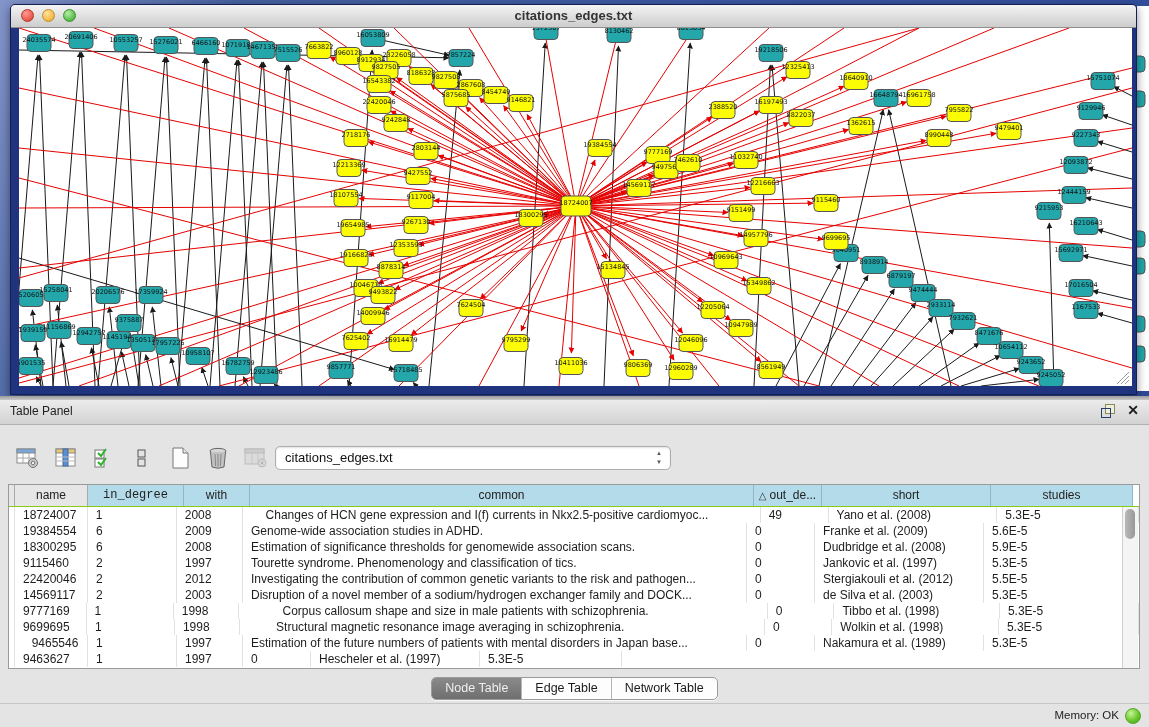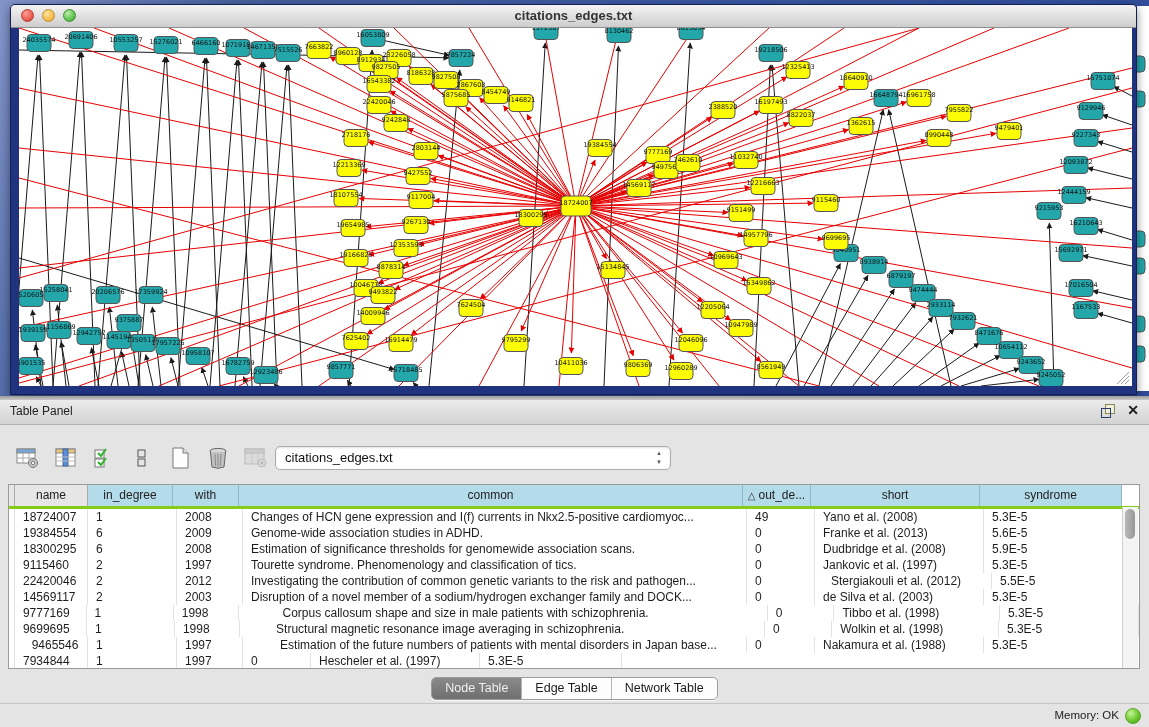--- a/index.html
+++ b/index.html
@@ -39,21 +39,21 @@
   #toolbar{position:absolute;left:14px;top:18px;height:30px;display:flex;align-items:center;gap:10px;}
   .tbtn{width:28px;height:28px;display:flex;align-items:center;justify-content:center;border-radius:4px;}
   .fx{font-family:"Liberation Serif",serif;font-style:italic;font-weight:bold;font-size:15px;color:#111;}
   #table-select{position:absolute;left:275px;top:21px;width:396px;height:24px;background:#fff;
                 border:1px solid #adadad;border-radius:5px;box-shadow:inset 0 1px 2px rgba(0,0,0,.12);
                 font-size:13px;color:#111;line-height:22px;padding-left:9px;box-sizing:border-box;}
   #table-select .spin{position:absolute;right:8px;top:2px;font-size:6px;color:#555;line-height:9px;text-align:center;}
   
   #table-box{position:absolute;left:8px;top:59px;width:1132px;height:185px;background:#fff;
              border:1px solid #9a9a9a;box-sizing:border-box;overflow:hidden;}
-  .hrow{display:flex;height:21px;border-bottom:3px solid #84cc16;}
+  .hrow{display:flex;height:21px;border-bottom:1px solid #84cc16;}
   .hcell{box-sizing:border-box;height:21px;line-height:20px;font-size:12px;color:#222;text-align:center;
          background:#b4dbe9;border-right:1px solid #8fb7c5;overflow:hidden;white-space:nowrap;}
   .hcell.gray{background:#e6e6e6;border-right:1px solid #aaa;}
   .hcell .sortg{font-size:10px;margin-right:3px;color:#333;}
   .trow{display:flex;height:16px;}
   .tcell{box-sizing:border-box;height:16px;line-height:16px;font-size:12px;color:#1d1d1d;
          padding-left:8px;border-right:1px solid #e2e2e2;overflow:hidden;white-space:nowrap;}
   .tcell.gutter{padding:0;background:#fff;}
   #vscroll{position:absolute;right:1px;top:22px;width:15px;height:161px;background:#f4f4f4;border-left:1px solid #d0d0d0;}
   #vthumb{position:absolute;left:2px;top:2px;width:10px;height:30px;border-radius:6px;
@@ -610,46 +610,46 @@
 
   <div id="table-select">
     <span>citations_edges.txt</span>
     <span class="spin">▲<br>▼</span>
   </div>
 
   <div id="table-box">
     <div class="hrow" id="thead">
         <div class="hcell gray" style="width: 6px;"></div>
         <div class="hcell gray" style="width: 73px;"><span>name</span></div>
-        <div class="hcell" style="width: 85px;"><span>in_degree</span></div>
+        <div class="hcell" style="width: 96px; font-family: Liberation Mono, monospace;"><span>in_degree</span></div>
         <div class="hcell" style="width: 66px;"><span>with</span></div>
         <div class="hcell" style="width: 504px;"><span>common</span></div>
         <div class="hcell" style="width: 68px;"><span class="sortg">△</span><span>out_de...</span></div>
         <div class="hcell" style="width: 169px;"><span>short</span></div>
-        <div class="hcell" style="width: 142px;"><span>syndrome</span></div>
+        <div class="hcell" style="width: 142px;"><span>studies</span></div>
       </div>
     <div id="tbody">
         <div class="trow">
           <div class="tcell gutter" style="width: 6px;"></div>
           <div class="tcell" style="width: 73px;">18724007</div>
           <div class="tcell" style="width: 89px;">1</div>
           <div class="tcell" style="width: 66px;">2008</div>
-          <div class="tcell" style="width: 504px;">Changes of HCN gene expression and I(f) currents in Nkx2.5-positive cardiomyoc...</div>
+          <div class="tcell" style="width: 504px; margin-left: 15px;">Changes of HCN gene expression and I(f) currents in Nkx2.5-positive cardiomyoc...</div>
           <div class="tcell" style="width: 68px;">49</div>
           <div class="tcell" style="width: 169px;">Yano et al. (2008)</div>
           <div class="tcell" style="width: 142px;">5.3E-5</div>
         </div>
         <div class="trow">
           <div class="tcell gutter" style="width: 6px;"></div>
           <div class="tcell" style="width: 73px;">19384554</div>
           <div class="tcell" style="width: 89px;">6</div>
           <div class="tcell" style="width: 66px;">2009</div>
           <div class="tcell" style="width: 504px;">Genome-wide association studies in ADHD.</div>
           <div class="tcell" style="width: 68px;">0</div>
-          <div class="tcell" style="width: 169px;">Franke et al. (2013)</div>
+          <div class="tcell" style="width: 169px;">Franke et al. (2009)</div>
           <div class="tcell" style="width: 142px;">5.6E-5</div>
         </div>
         <div class="trow">
           <div class="tcell gutter" style="width: 6px;"></div>
           <div class="tcell" style="width: 73px;">18300295</div>
           <div class="tcell" style="width: 89px;">6</div>
           <div class="tcell" style="width: 66px;">2008</div>
           <div class="tcell" style="width: 504px;">Estimation of significance thresholds for genomewide association scans.</div>
           <div class="tcell" style="width: 68px;">0</div>
           <div class="tcell" style="width: 169px;">Dudbridge et al. (2008)</div>
@@ -665,21 +665,21 @@
           <div class="tcell" style="width: 169px;">Jankovic et al. (1997)</div>
           <div class="tcell" style="width: 142px;">5.3E-5</div>
         </div>
         <div class="trow">
           <div class="tcell gutter" style="width: 6px;"></div>
           <div class="tcell" style="width: 73px;">22420046</div>
           <div class="tcell" style="width: 89px;">2</div>
           <div class="tcell" style="width: 66px;">2012</div>
           <div class="tcell" style="width: 504px;">Investigating the contribution of common genetic variants to the risk and pathogen...</div>
           <div class="tcell" style="width: 68px;">0</div>
-          <div class="tcell" style="width: 169px; margin-left: 8px;">Stergiakouli et al. (2012)</div>
+          <div class="tcell" style="width: 169px;">Stergiakouli et al. (2012)</div>
           <div class="tcell" style="width: 142px;">5.5E-5</div>
         </div>
         <div class="trow">
           <div class="tcell gutter" style="width: 6px;"></div>
           <div class="tcell" style="width: 73px;">14569117</div>
           <div class="tcell" style="width: 89px;">2</div>
           <div class="tcell" style="width: 66px;">2003</div>
           <div class="tcell" style="width: 504px;">Disruption of a novel member of a sodium/hydrogen exchanger family and DOCK...</div>
           <div class="tcell" style="width: 68px;">0</div>
           <div class="tcell" style="width: 169px;">de Silva et al. (2003)</div>
@@ -703,28 +703,28 @@
           <div class="tcell" style="width: 504px; margin-left: 28px;">Structural magnetic resonance image averaging in schizophrenia.</div>
           <div class="tcell" style="width: 68px;">0</div>
           <div class="tcell" style="width: 169px;">Wolkin et al. (1998)</div>
           <div class="tcell" style="width: 142px;">5.3E-5</div>
         </div>
         <div class="trow">
           <div class="tcell gutter" style="width: 6px;"></div>
           <div class="tcell" style="width: 73px; text-align: center;">9465546</div>
           <div class="tcell" style="width: 89px;">1</div>
           <div class="tcell" style="width: 66px;">1997</div>
-          <div class="tcell" style="width: 504px; text-align: center;">Estimation of the future numbers of patients with mental disorders in Japan base...</div>
-          <div class="tcell" style="width: 68px;">0</div>
-          <div class="tcell" style="width: 169px;">Nakamura et al. (1988)</div>
+          <div class="tcell" style="width: 504px;">Estimation of the future numbers of patients with mental disorders in Japan base...</div>
+          <div class="tcell" style="width: 68px;">0</div>
+          <div class="tcell" style="width: 169px;">Nakamura et al. (1989)</div>
           <div class="tcell" style="width: 142px;">5.3E-5</div>
         </div>
         <div class="trow">
           <div class="tcell gutter" style="width: 6px;"></div>
-          <div class="tcell" style="width: 73px;">7934844</div>
+          <div class="tcell" style="width: 73px;">9463627</div>
           <div class="tcell" style="width: 89px;">1</div>
           <div class="tcell" style="width: 66px;">1997</div>
           <div class="tcell" style="width: 68px;">0</div>
           <div class="tcell" style="width: 169px;">Hescheler et al. (1997)</div>
           <div class="tcell" style="width: 142px;">5.3E-5</div>
         </div>
       </div>
     <div id="vscroll">
       <div id="vthumb"></div>
     </div>

